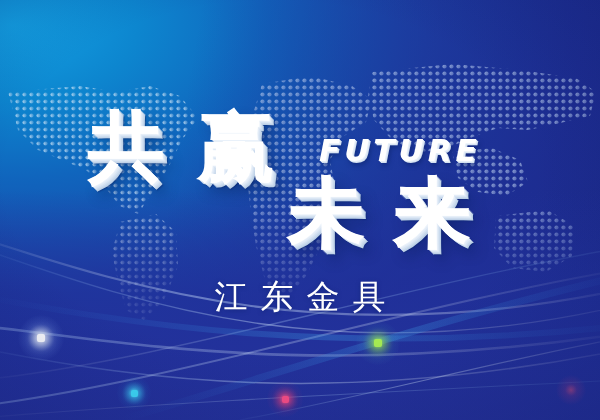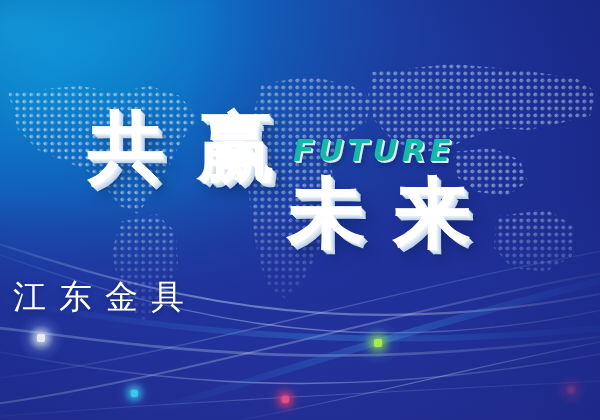--- a/index.html
+++ b/index.html
@@ -64,33 +64,33 @@
        3px 3px 0 #d6e3f2,
        4px 4px 0 #c9d9ec,
        5px 5px 0 #bcd0e6,
        6px 6px 1px rgba(10,40,110,.45),
        9px 10px 14px rgba(6,24,80,.45);
   }
   .gap{display:inline-block;width:34px;}
   .gap-sm{display:inline-block;width:30px;}
 
   .future{
-    position:absolute;left:293px;top:132px;
+    position:absolute;left:319px;top:132px;
     font-family:"DejaVu Sans","Liberation Sans",sans-serif;
     font-weight:bold;font-style:italic;
     font-size:31px;letter-spacing:4px;
-    color:#14b8a6;
+    color:#ffffff;
     text-shadow:
        1px 1px 0 #e6eef8,
        2px 2px 0 #d4e1f0,
        3px 4px 5px rgba(8,30,95,.55);
   }
 
   .subtitle{
-    position:absolute;left:0;right:0;top:275px;
+    position:absolute;left:0;right:0;top:275px;text-align:center;
     font-family:"DejaVu Sans","Liberation Sans",sans-serif;
     font-weight:400;
     font-size:33px;letter-spacing:13px;
     color:#ffffff;
     text-indent:13px;
     text-shadow:0 1px 4px rgba(10,30,100,.55);
   }
 </style>
 </head>
 <body>

